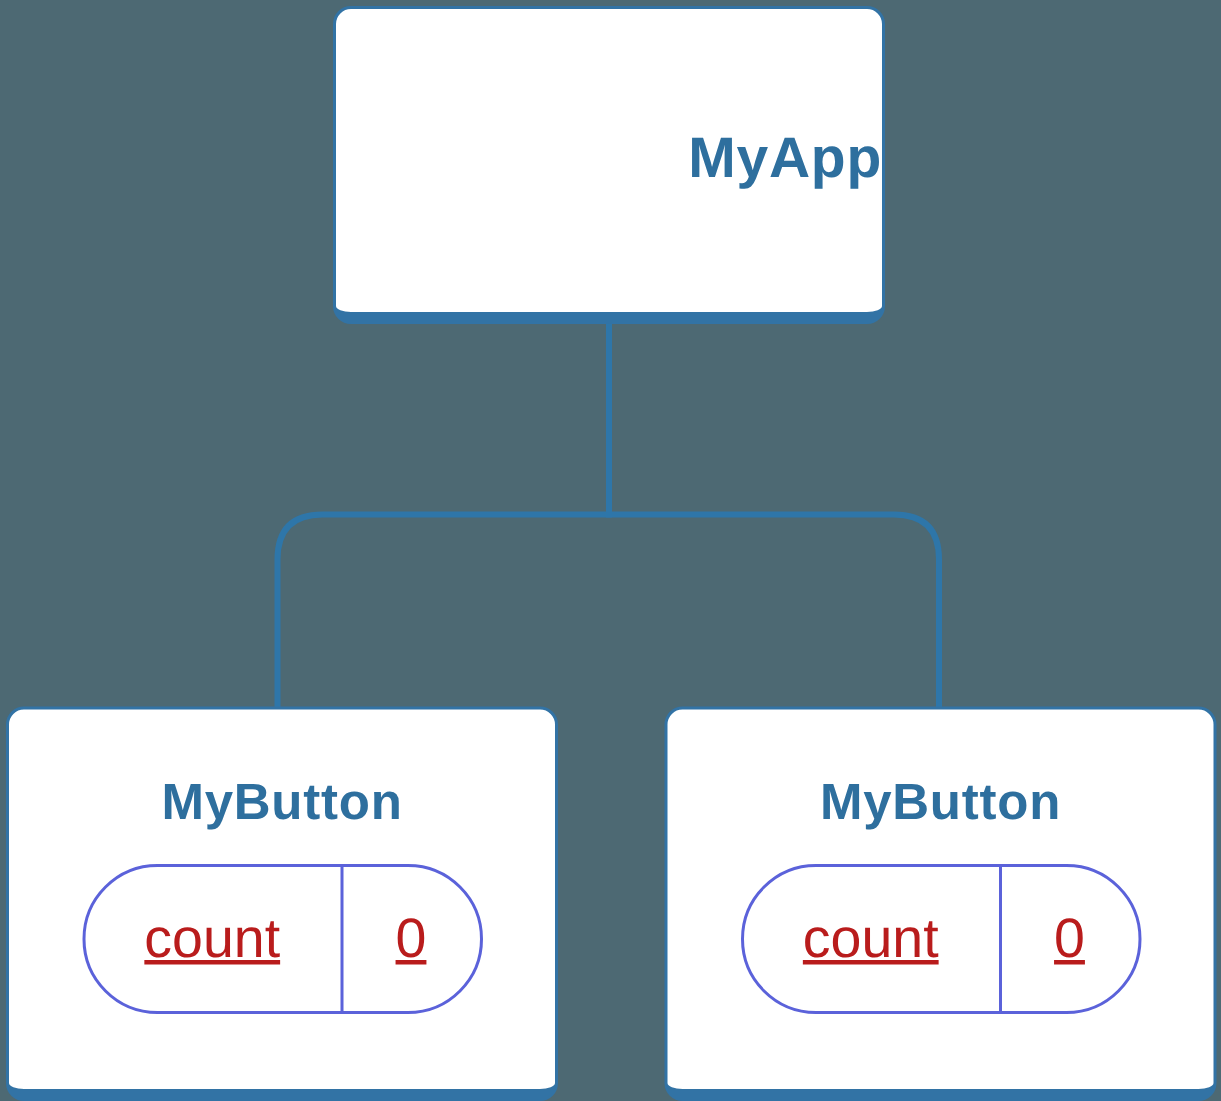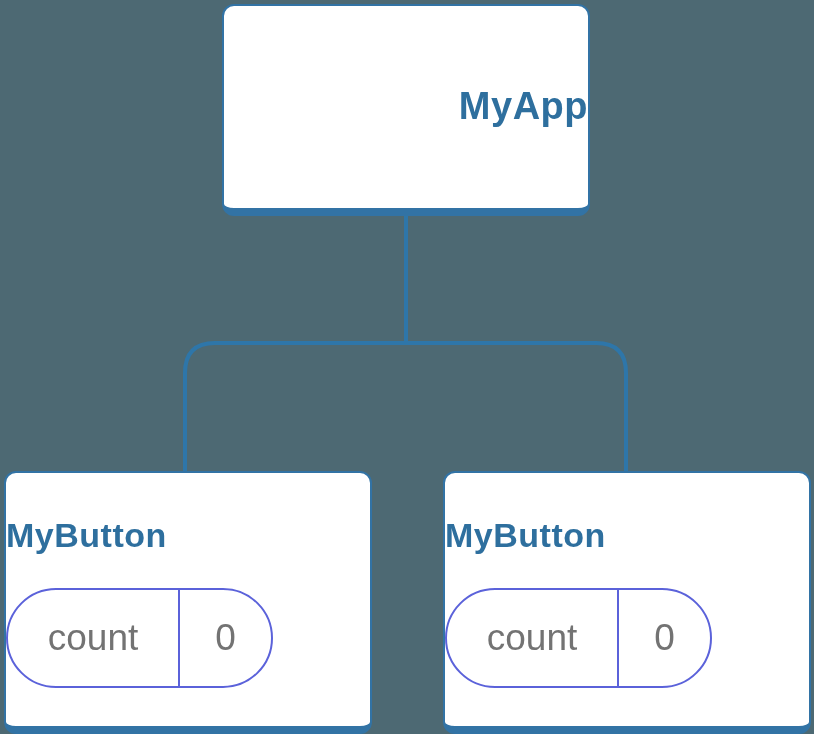--- a/index.html
+++ b/index.html
@@ -37,43 +37,45 @@
     display: flex;
     align-items: center;
     justify-content: flex-end;
   }
   .child-card {
     top: 471px;
     width: 368px;
     height: 263px;
     display: flex;
     flex-direction: column;
+    align-items: center;
     padding-top: 42px;
   }
   .child-left  { left: 4px; }
   .child-right { left: 443px; }
   .card-title {
     color: #2E6F9E;
     font-weight: 600;
     font-size: 34px;
     line-height: 1.2;
     letter-spacing: 0.5px;
   }
   .root-card .card-title { font-size: 38px; }
   .state-pill {
-    margin-top: 32px;
+    margin-top: 20px;
     width: 267px;
     height: 100px;
     box-sizing: border-box;
     border: 2px solid #5B62DA;
     border-radius: 50px;
     display: flex;
-    color: #737373;
+    color: #b91c1c;
     font-size: 37px;
     font-weight: 400;
+    text-decoration: underline;
   }
   .state-key-cell {
     flex: 1;
     display: flex;
     align-items: center;
     justify-content: center;
   }
   .state-value-cell {
     width: 91px;
     border-left: 2px solid #5B62DA;

